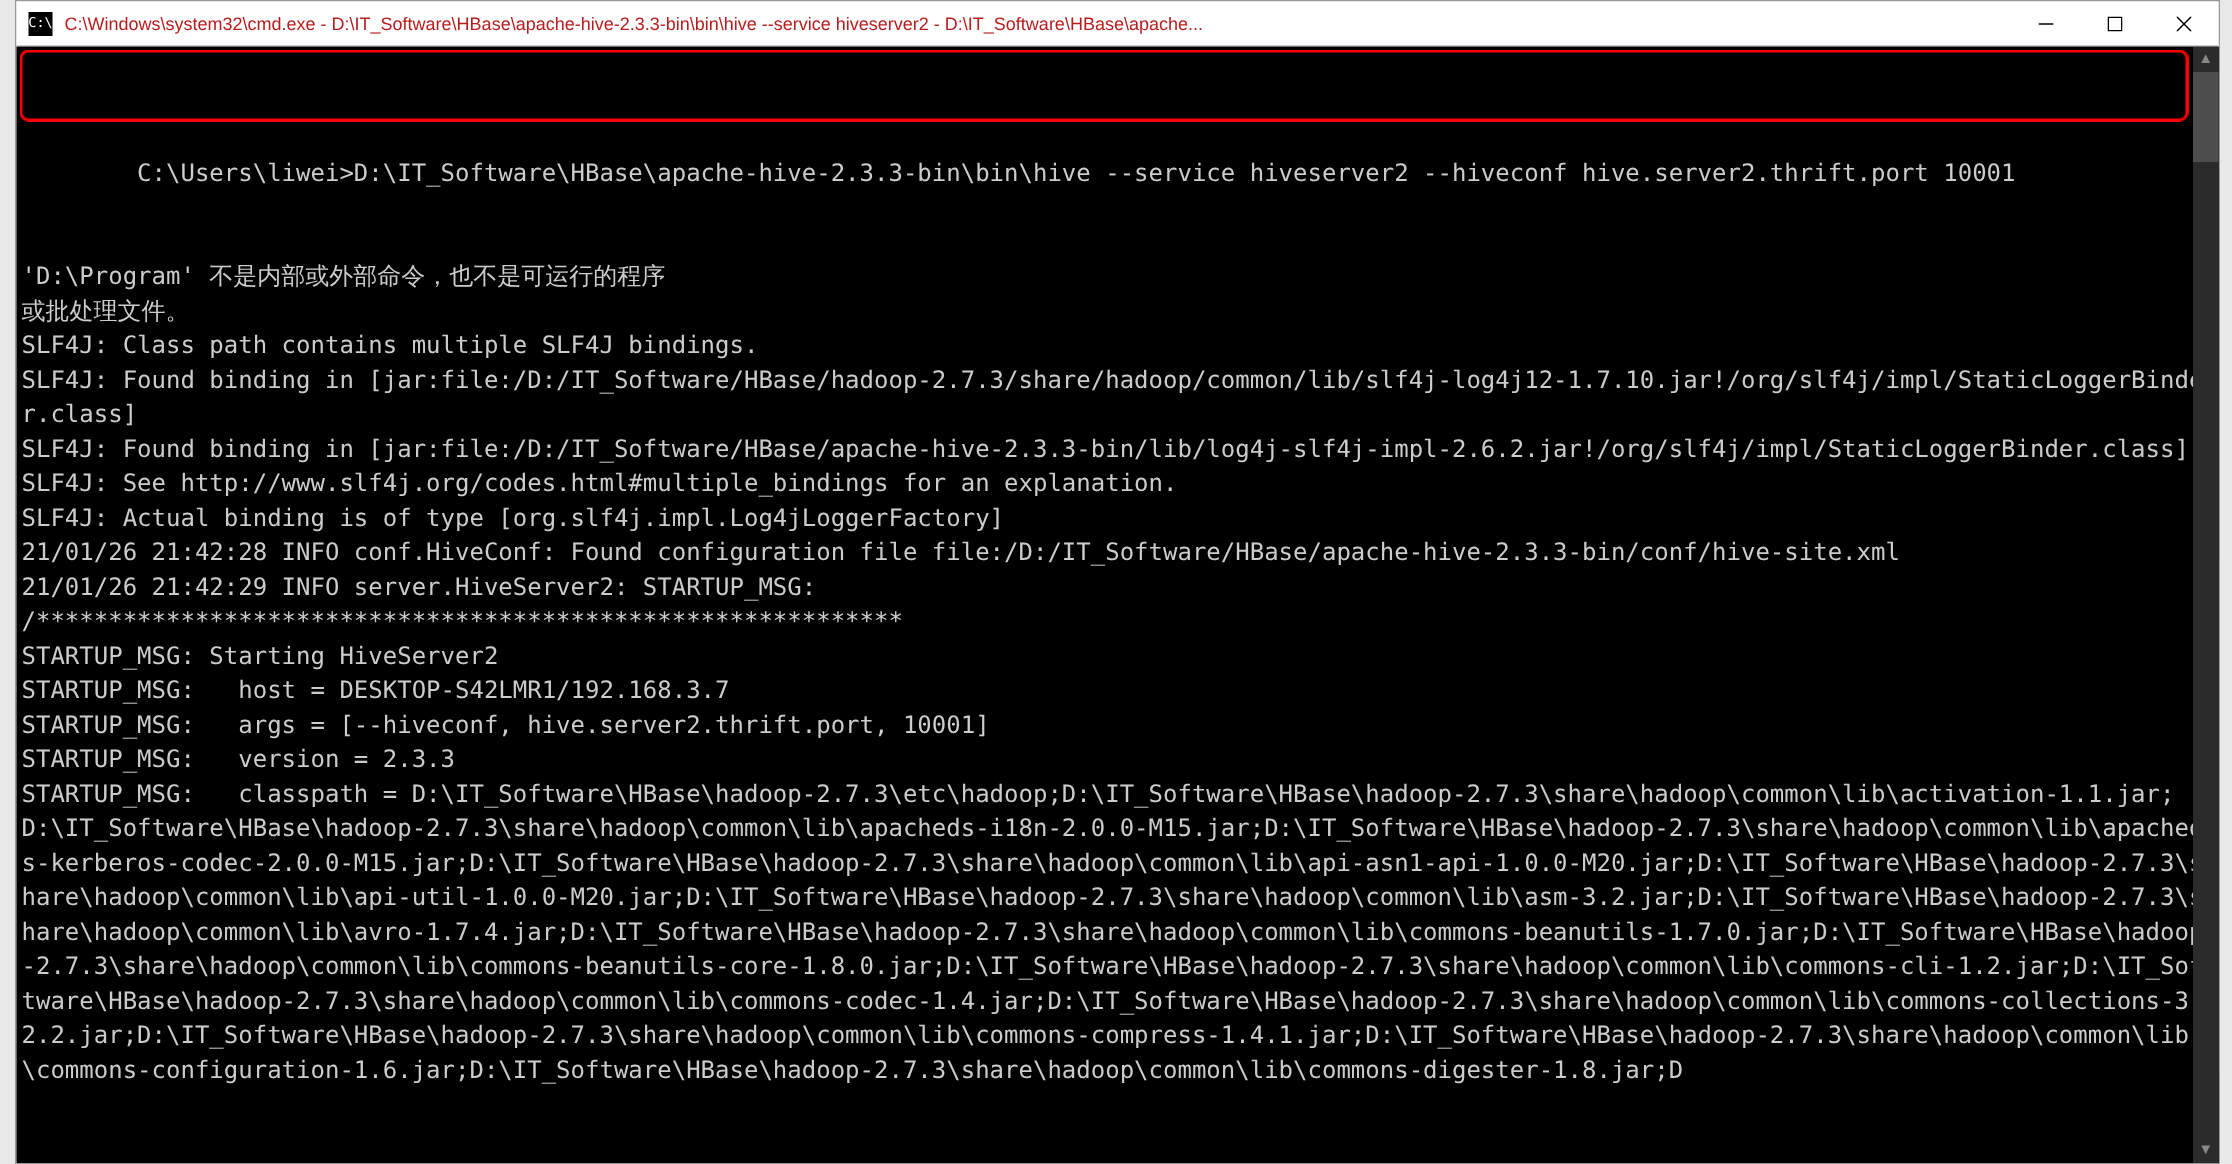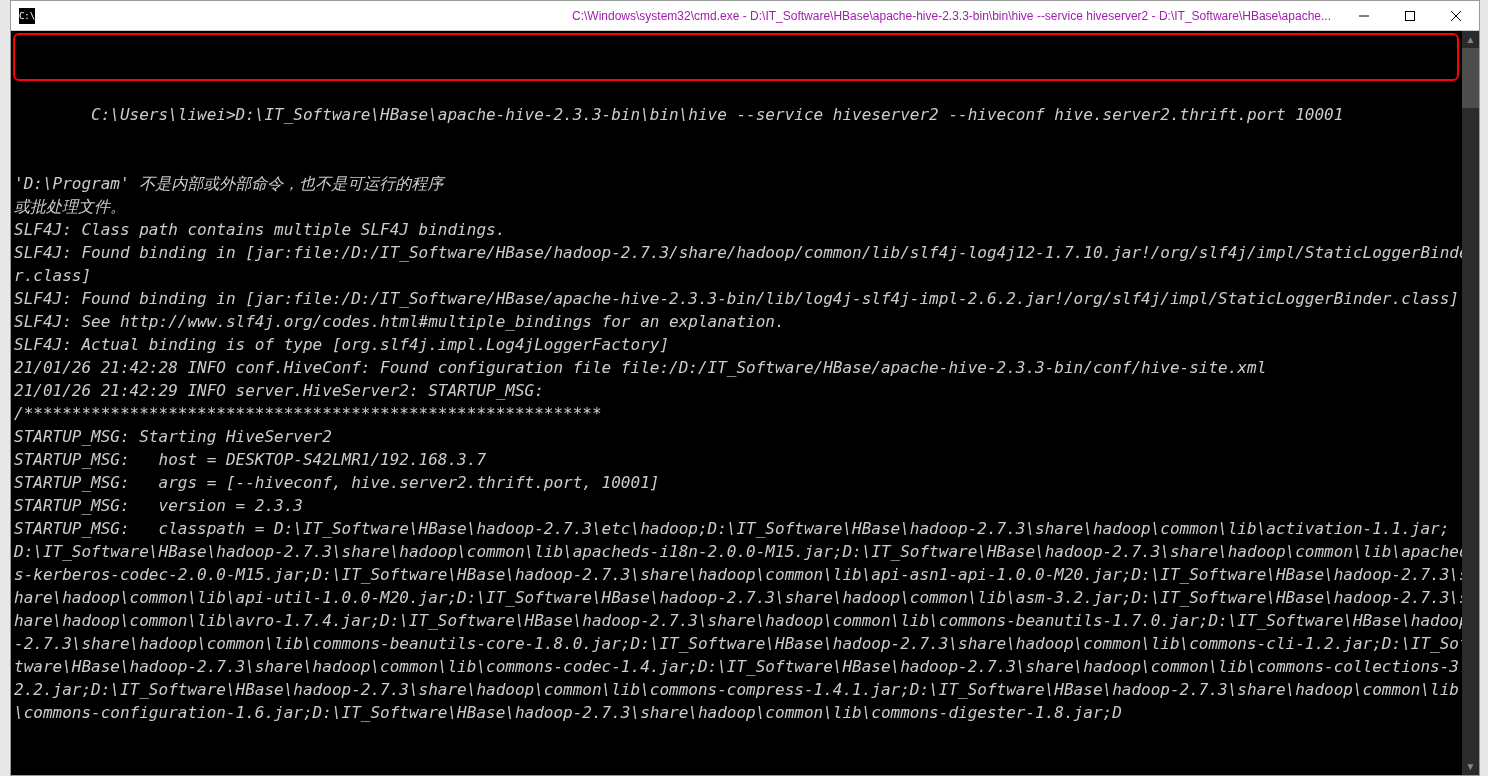--- a/index.html
+++ b/index.html
@@ -41,26 +41,25 @@
       background: #000;
       color: #fff;
       font-size: 9px;
       font-family: monospace;
       text-align: center;
       line-height: 16px;
     }
     .titlebar-title {
       flex: 1;
       font-size: 12px;
-      color: #a21caf;
+      color: #b91c1c;
       white-space: nowrap;
       overflow: hidden;
       text-overflow: ellipsis;
       padding-right: 10px;
-      text-align: right;
     }
     .titlebar-controls {
       display: flex;
       height: 100%;
     }
     .titlebar-btn {
       width: 46px;
       height: 100%;
       display: flex;
       align-items: center;
@@ -81,21 +80,20 @@
       font-family: "NSimSun", "SimSun", Consolas, monospace;
       font-size: 16px;
       line-height: 23px;
       padding: 0;
       white-space: pre-wrap;
       word-break: break-all;
       height: 100%;
       overflow-y: auto;
       overflow-x: hidden;
       position: relative;
-      font-style: italic;
     }
     .highlight-box {
       position: absolute;
       top: 2px;
       left: 2px;
       right: 20px;
       height: 48px;
       border: 2px solid #ff0000;
       border-radius: 6px;
       pointer-events: none;

